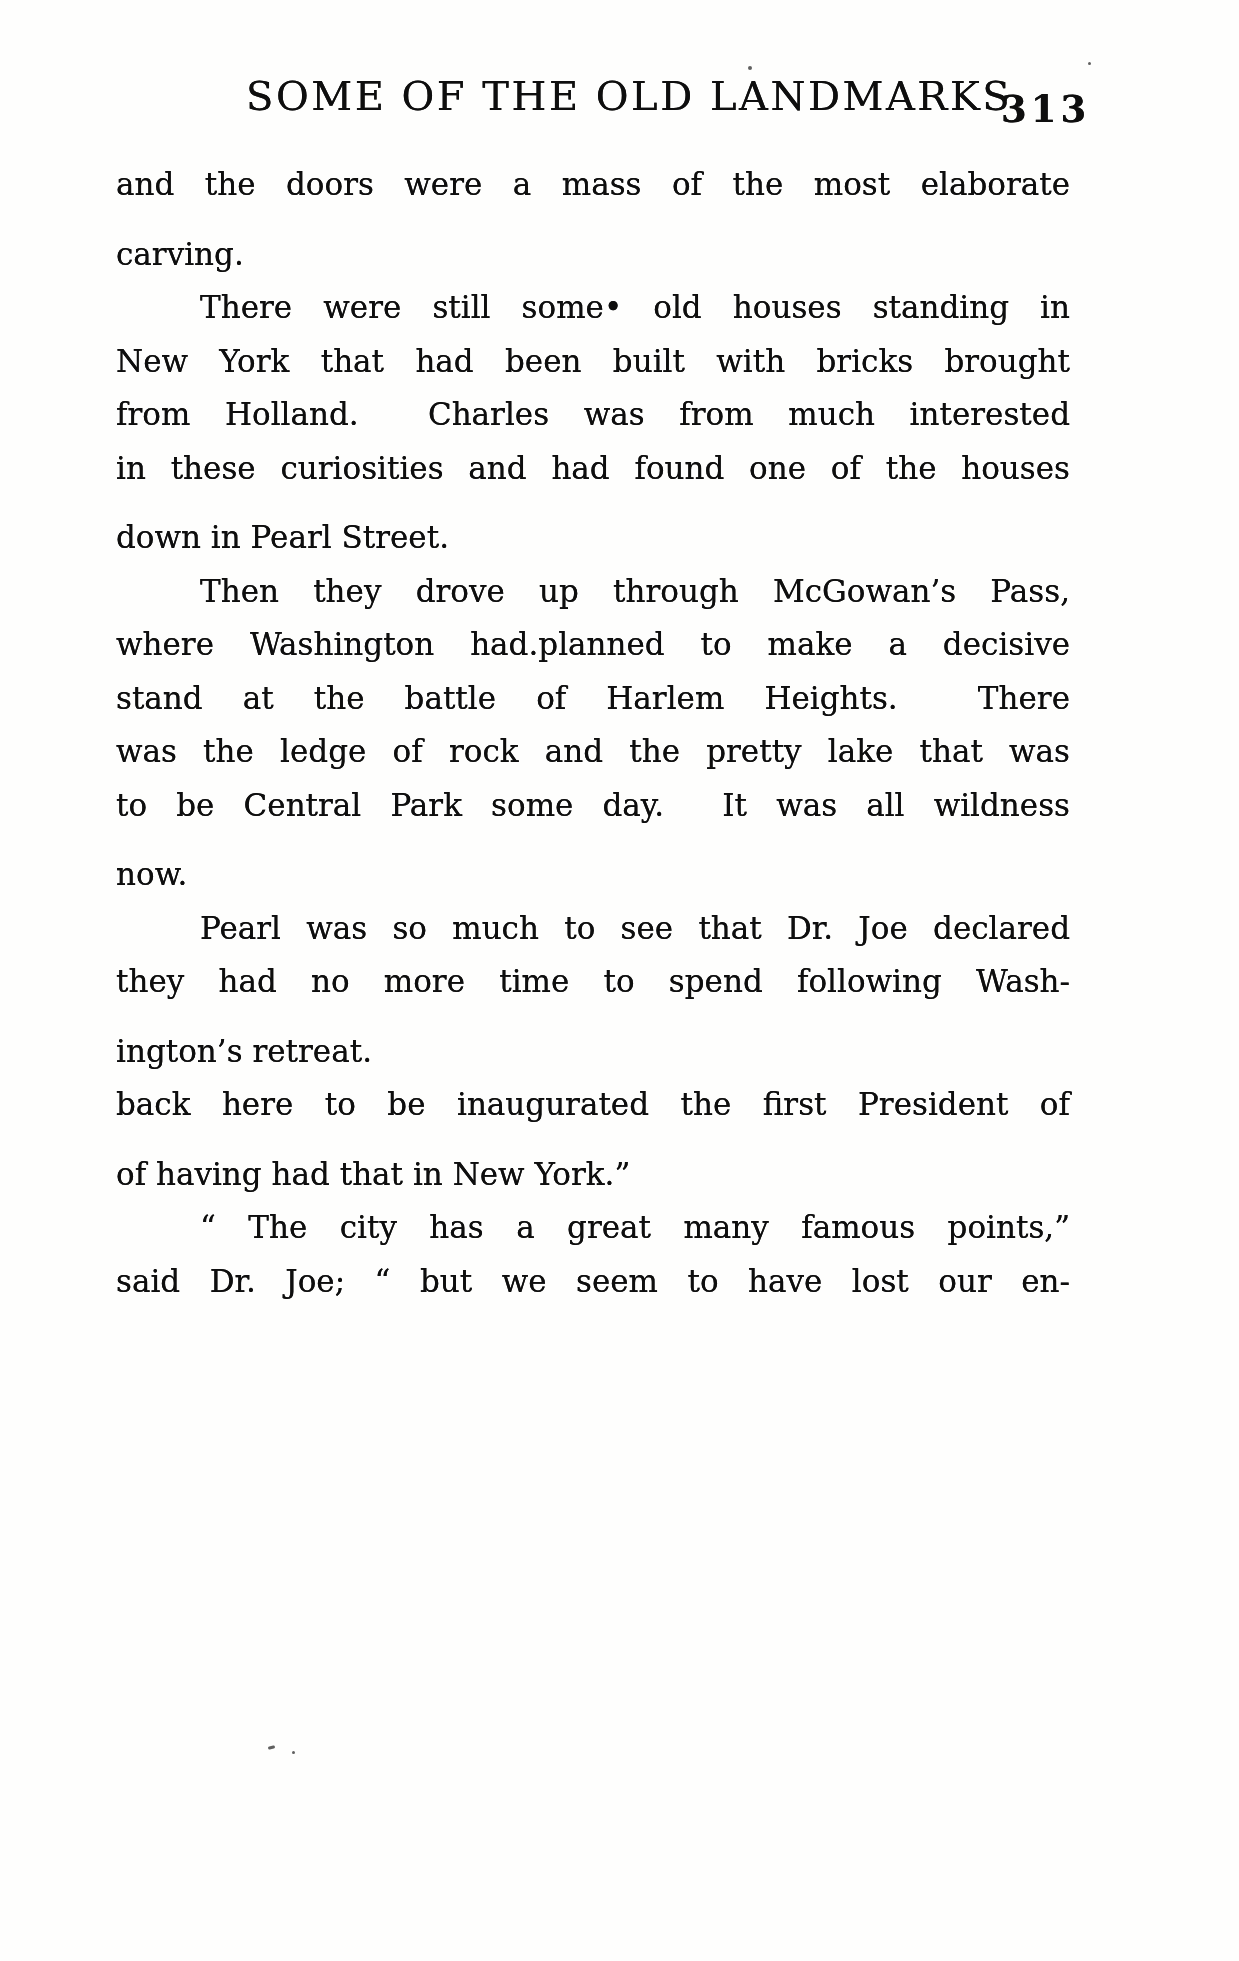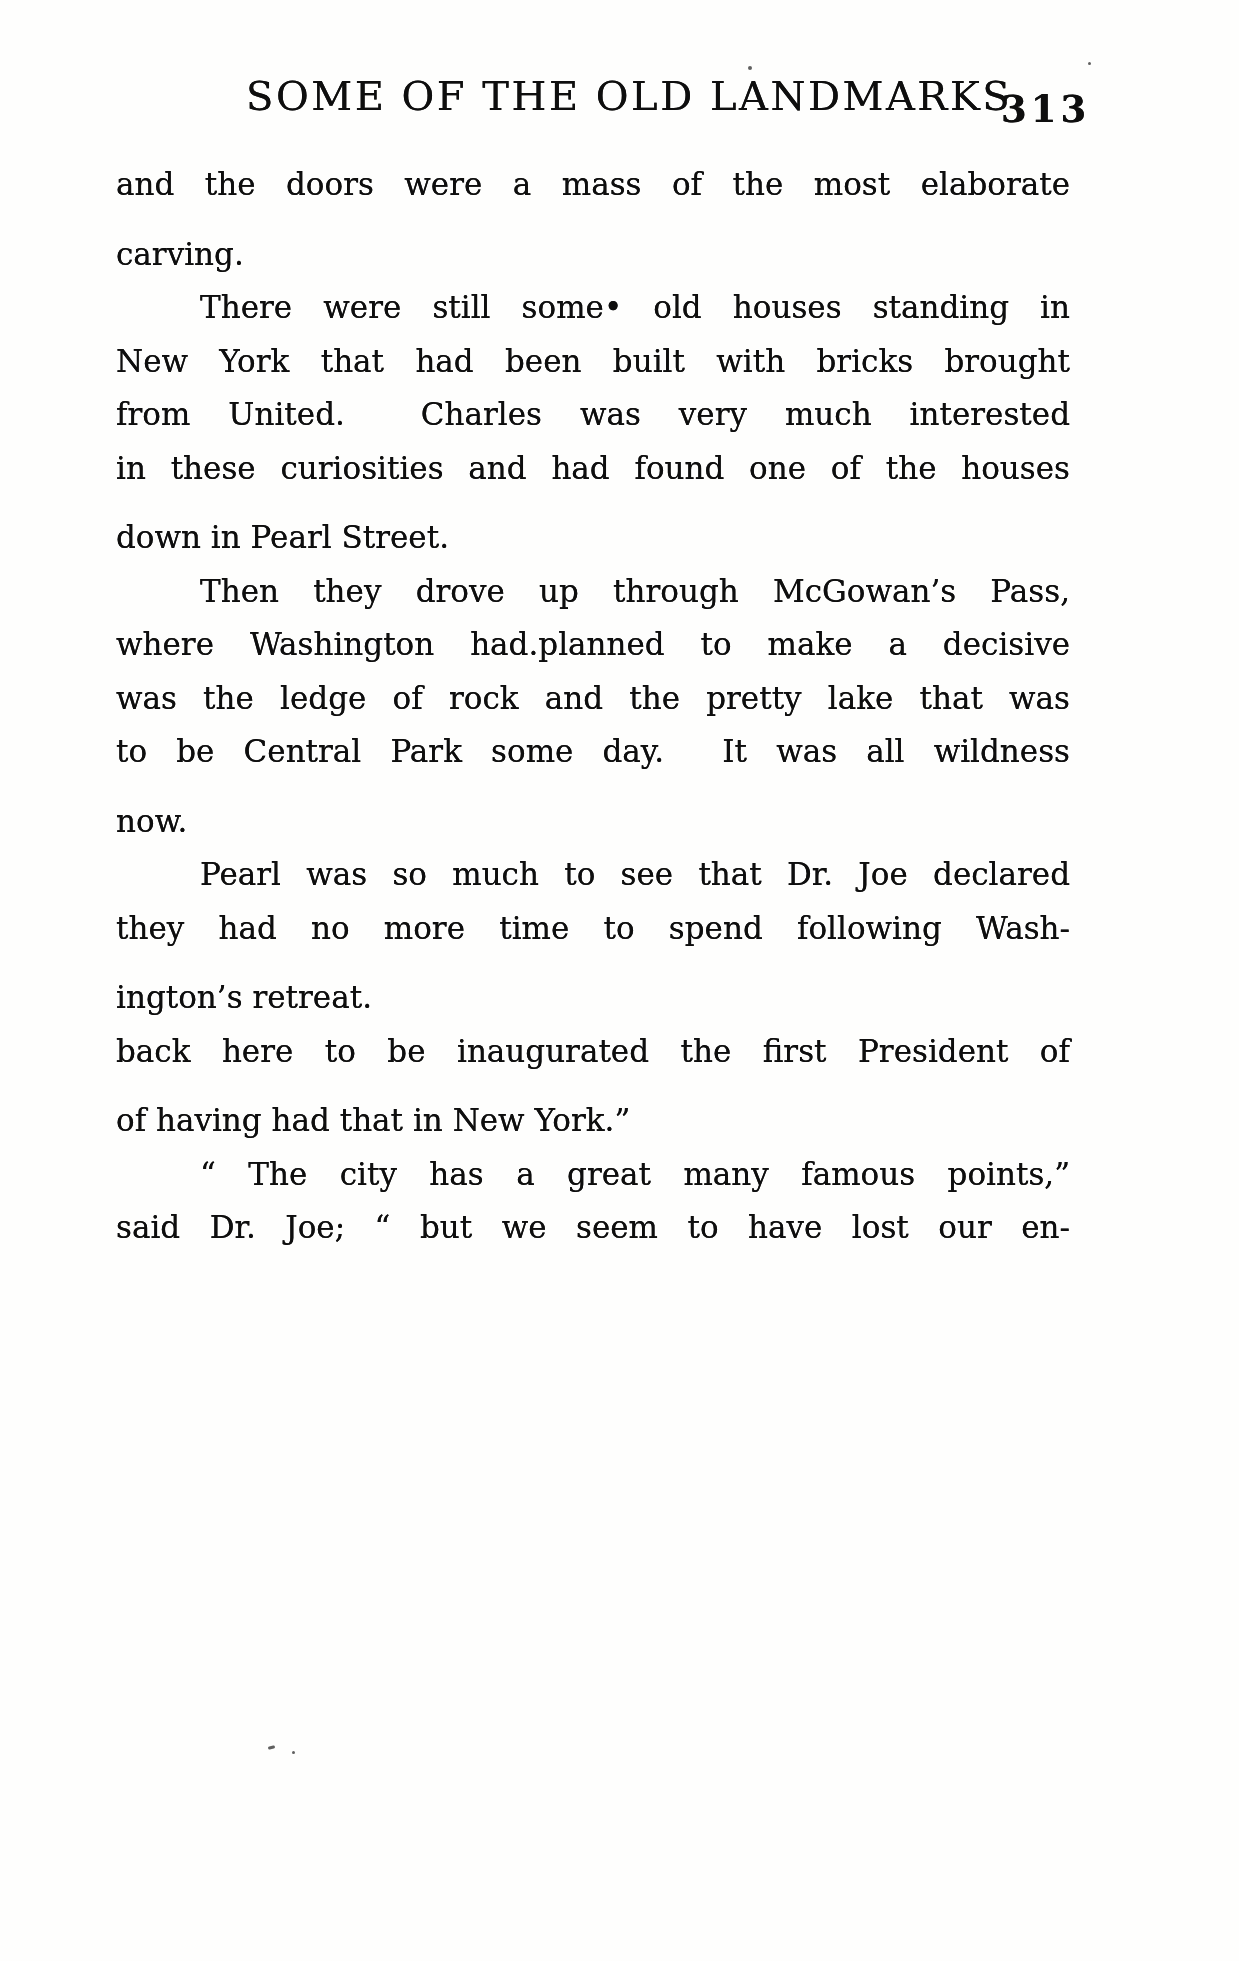--- a/index.html
+++ b/index.html
@@ -74,26 +74,27 @@
   <div class="running-head">SOME OF THE OLD LANDMARKS</div>
   <div class="page-number">313</div>
 
   <div class="text-block">
 
     <div class="line">and the doors were a mass of the most elaborate</div>
     <div class="line end">carving.</div>
 
     <div class="line first">There were still some• old houses standing in</div>
     <div class="line">New York that had been built with bricks brought</div>
-    <div class="line">from United.  Charles was very much interested</div>
+    <div class="line">from Holland.  Charles was from much interested</div>
     <div class="line">in these curiosities and had found one of the houses</div>
     <div class="line end">down in Pearl Street.</div>
 
     <div class="line first">Then they drove up through McGowan’s Pass,</div>
     <div class="line">where Washington had.planned to make a decisive</div>
+    <div class="line">stand at the battle of Harlem Heights.  There</div>
     <div class="line">was the ledge of rock and the pretty lake that was</div>
     <div class="line">to be Central Park some day.  It was all wildness</div>
     <div class="line end">now.</div>
 
     <div class="line first">Pearl was so much to see that Dr. Joe declared</div>
     <div class="line">they had no more time to spend following Wash-</div>
     <div class="line end">ington’s retreat.</div>
 
     <div class="line">back here to be inaugurated the first President of</div>
     <div class="line end">of having had that in New York.”</div>

